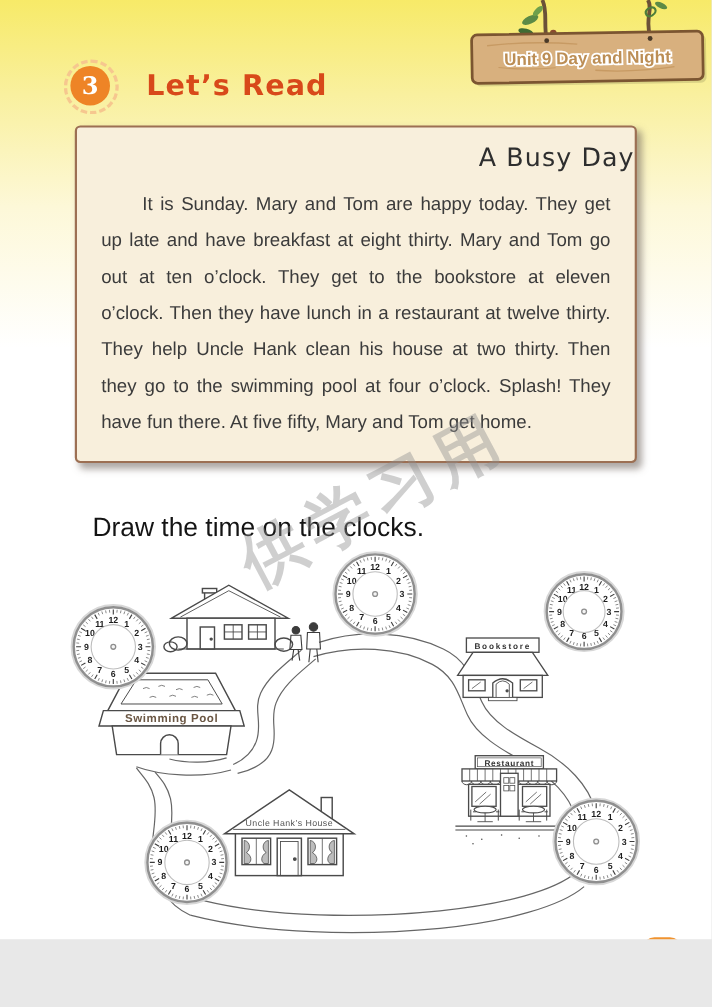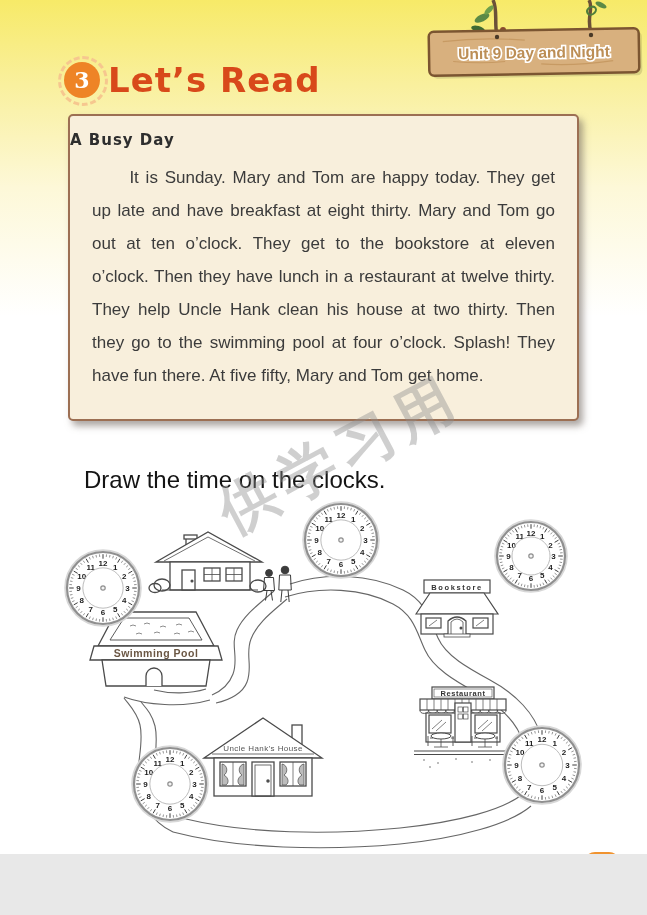--- a/index.html
+++ b/index.html
@@ -16,32 +16,32 @@
     position:relative;width:36px;height:36px;border-radius:50%;
     background:#ee8426;color:#fff;font-weight:bold;font-size:22px;
     display:flex;align-items:center;justify-content:center;
     font-family:"DejaVu Serif",serif;
   }
   .num-badge::before{
     content:"";position:absolute;left:-6px;top:-6px;width:44px;height:44px;
     border:3px dashed #f6c78f;border-radius:50%;
   }
   .section-title{
-    margin-left:8px;color:#d8491a;font-weight:bold;font-size:34px;
+    margin-left:33px;color:#d8491a;font-weight:bold;font-size:26px;
     letter-spacing:1px;font-family:"DejaVu Sans",sans-serif;
   }
   
   .reading-box{
     position:absolute;left:68px;top:114px;width:511px;height:307px;
     background:#f8efdc;border:2px solid #9c6f53;border-radius:5px;
     box-shadow:4px 5px 7px rgba(105,95,88,.55);
     box-sizing:border-box;z-index:1;
   }
   .reading-title{
-    text-align:left;margin-top:15px;font-size:15px;font-weight:bold;
+    text-align:right;margin-top:15px;font-size:23px;font-weight:normal;
     color:#2e2e2e;letter-spacing:1px;font-family:"DejaVu Sans",sans-serif;
   }
   .reading-body{
     margin:12px 22px 0 22px;font-size:17px;line-height:33px;color:#3b3b3b;
     text-align:justify;text-indent:2.2em;
   }
   
   .watermark{
     position:absolute;left:208px;top:416px;z-index:5;pointer-events:none;
     font-size:58px;font-weight:bold;color:#8f8f8f;opacity:.42;

